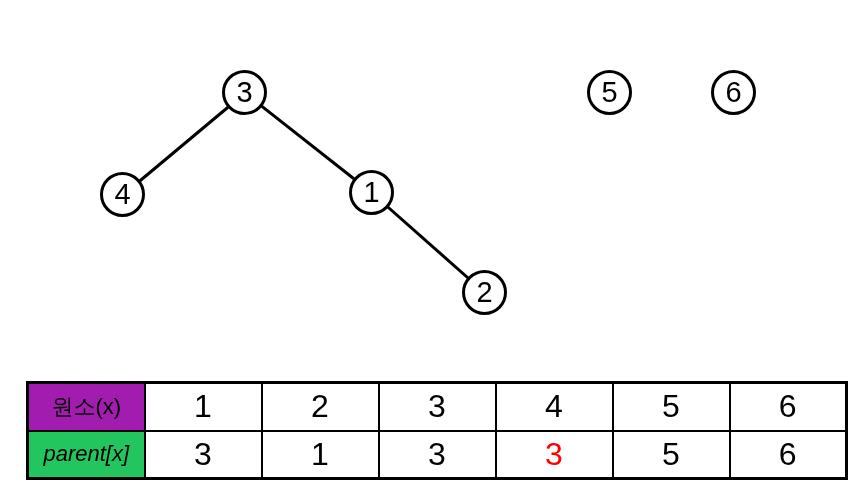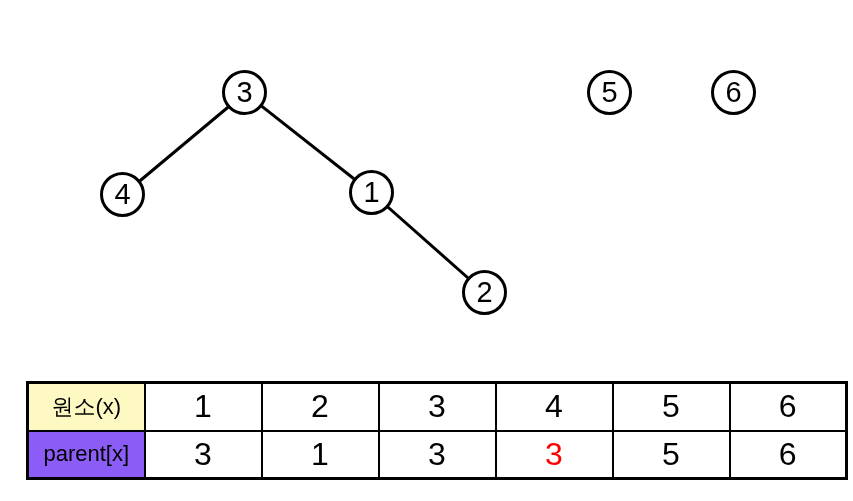--- a/index.html
+++ b/index.html
@@ -81,30 +81,30 @@
   <div class="node" style="left:222px; top:70px;">3</div>
   <div class="node" style="left:100px; top:172px;">4</div>
   <div class="node" style="left:349px; top:170px;">1</div>
   <div class="node" style="left:462px; top:270px;">2</div>
   <div class="node" style="left:587px; top:70px;">5</div>
   <div class="node" style="left:711px; top:70px;">6</div>
 
   <table class="uf-table">
     <tbody>
         <tr>
-      <th style="background-color: #fef9c3;">원소(x)</th>
+      <th style="background-color: #a21caf;">원소(x)</th>
       <td>1</td>
       <td>2</td>
       <td>3</td>
       <td>4</td>
       <td>5</td>
       <td>6</td>
     </tr>
     <tr>
-      <th style="background-color: #8b5cf6;">parent[x]</th>
+      <th style="background-color: #22c55e; font-style: italic;">parent[x]</th>
       <td>3</td>
       <td>1</td>
       <td>3</td>
       <td style="color: rgb(255, 0, 0);">3</td>
       <td>5</td>
       <td>6</td>
     </tr>
   </tbody>
     </table>
 

